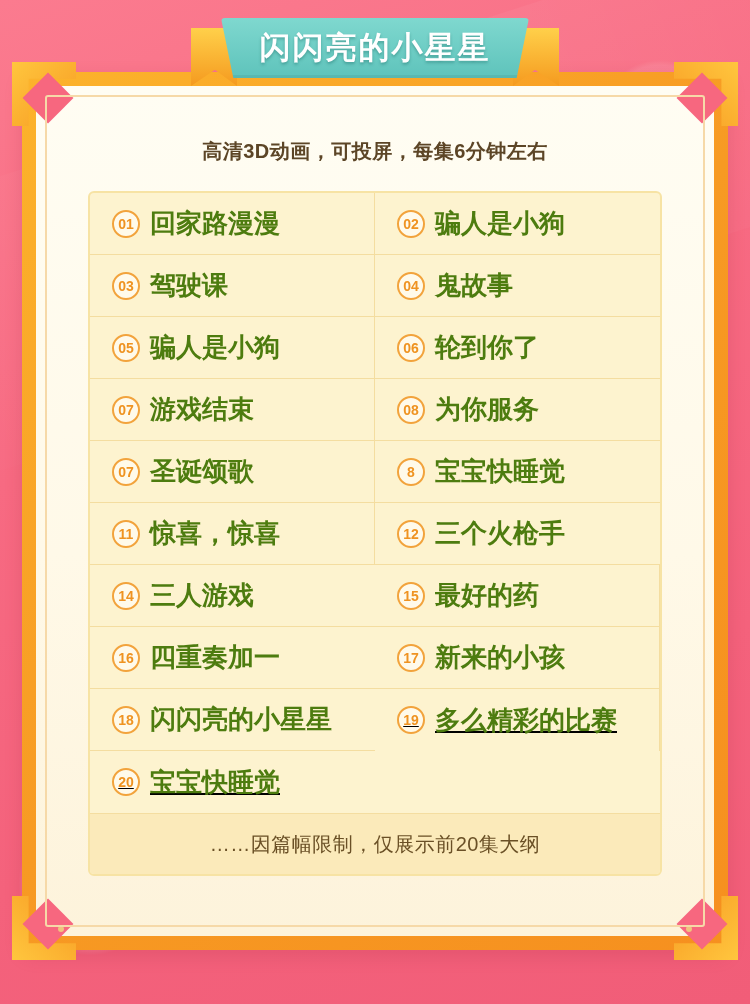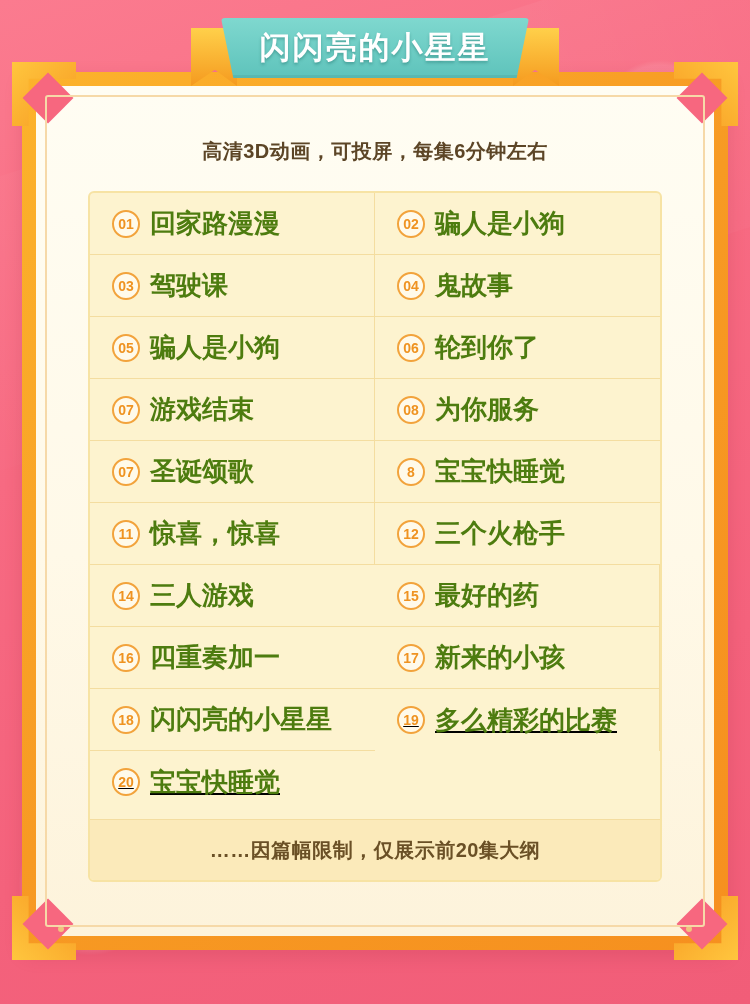--- a/index.html
+++ b/index.html
@@ -216,23 +216,22 @@
 
   .footnote {
     border-top: 1.5px solid #f4dda0;
     background: #fbeaba;
     height: 60px;
     display: flex;
     align-items: center;
     justify-content: center;
     color: #6a5026;
     font-size: 20px;
-    font-weight: bold;
+    font-weight: normal;
     letter-spacing: 0.5px;
-    margin-top: 6px;
   }
 </style>
 </head>
 <body>
 
 <div class="page">
 
   <div class="frame-outer">
     <span class="corner-flag tl"></span>
     <span class="corner-flag tr"></span>

